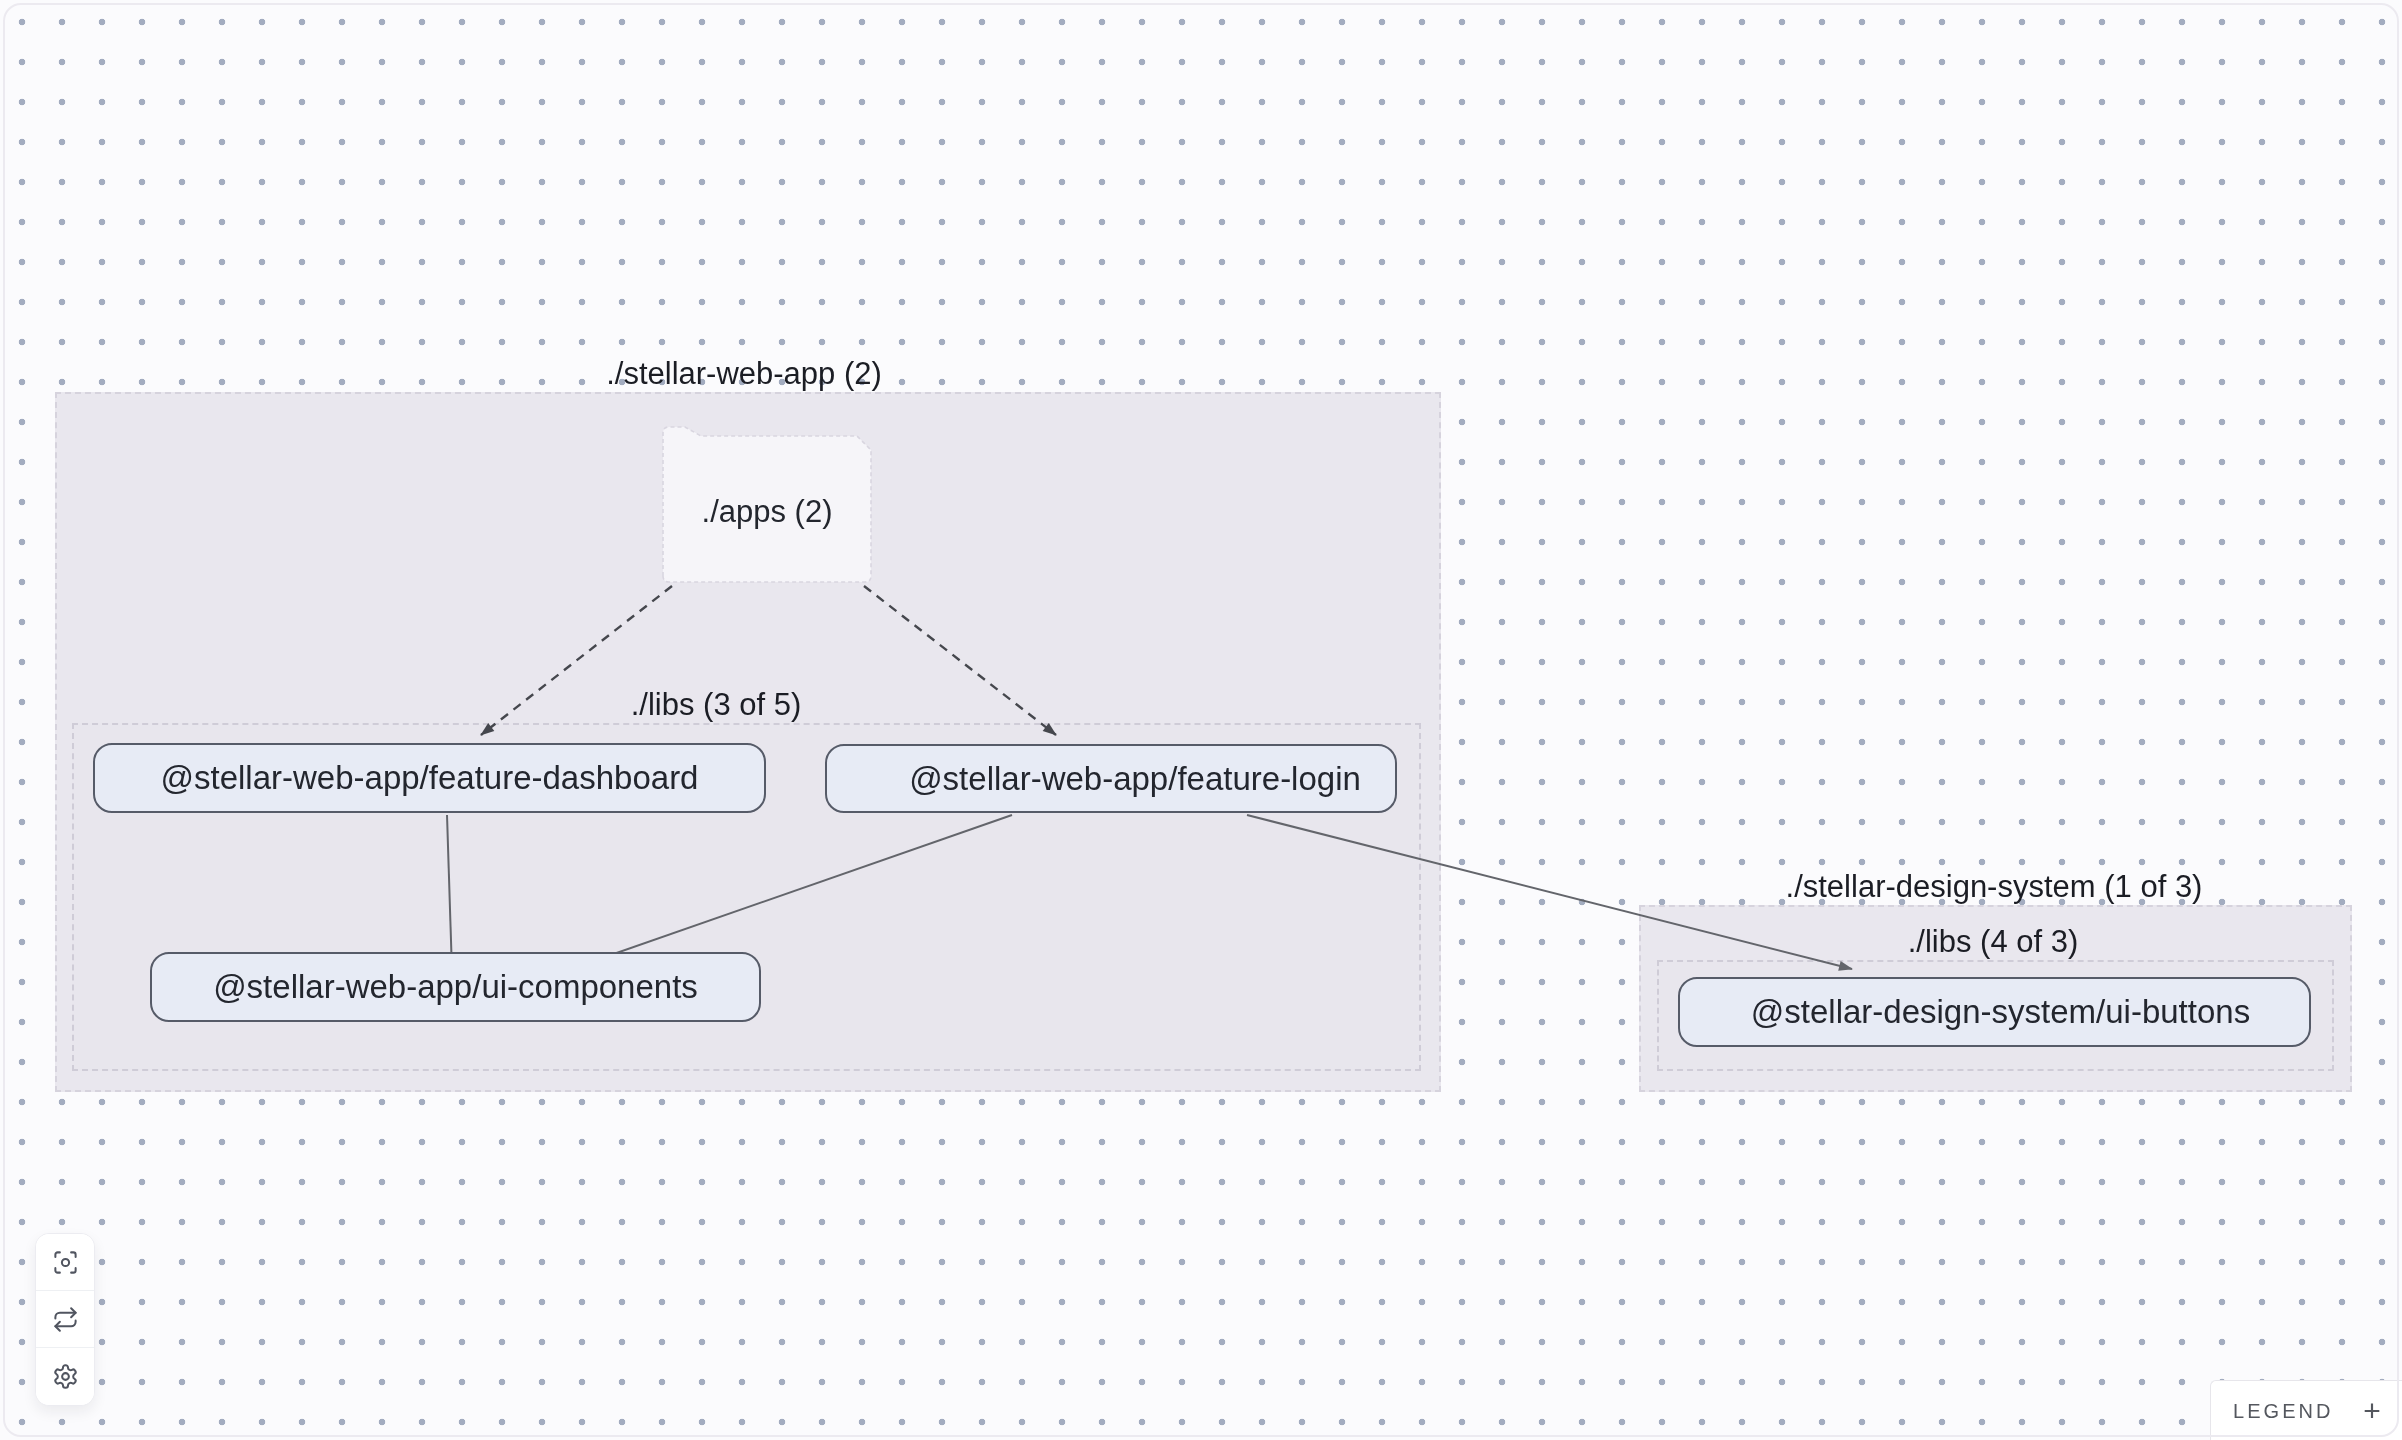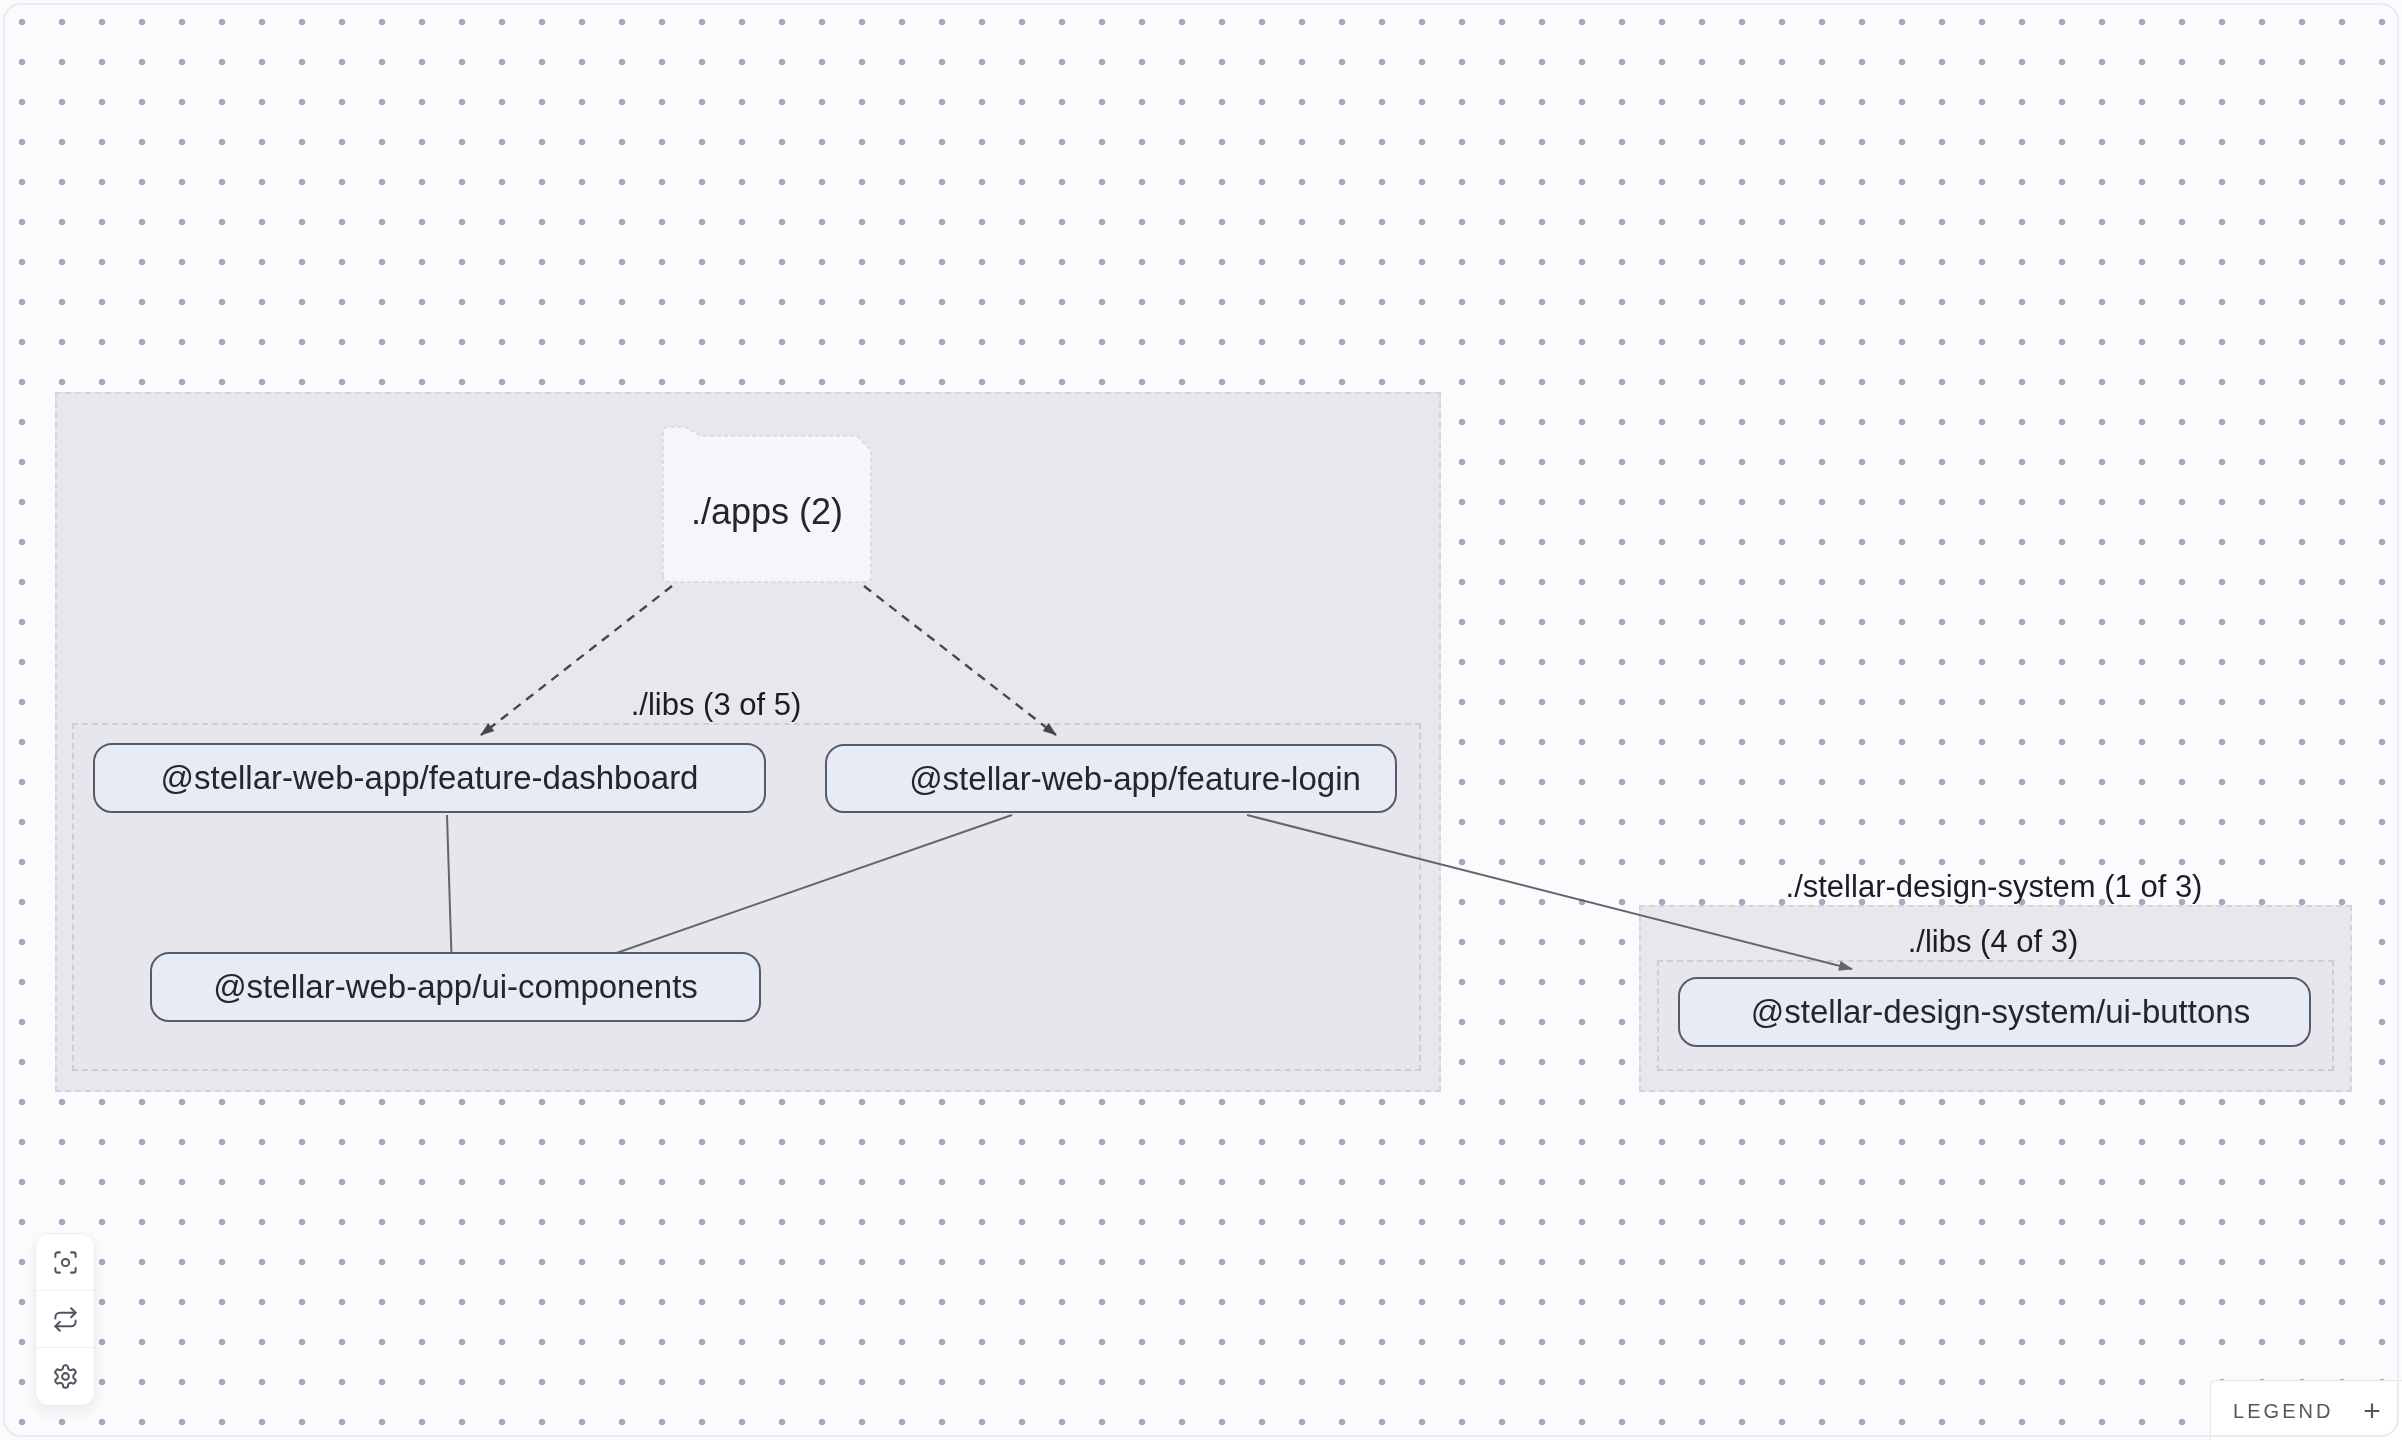--- a/index.html
+++ b/index.html
@@ -52,21 +52,21 @@
     width: 218px; height: 162px;
     cursor: pointer;
   }
   .folder svg { position: absolute; inset: 0; }
   .folder .folder-label {
     position: absolute;
     left: 0; top: 14px; right: 0; bottom: 0;
     display: flex;
     align-items: center;
     justify-content: center;
-    font-size: 36px;
+    font-size: 31px;
     color: #23262e;
   }
   .node {
     position: absolute;
     display: flex;
     align-items: center;
     justify-content: center;
     background: #e7ebf5;
     border: 2px solid #565b68;
     border-radius: 19px;
@@ -143,20 +143,21 @@
 <body>
 
 <div class="canvas">
 
   <div class="group" style="left:55px; top:392px; width:1382px; height:696px;"></div>
   <div class="inner-group" style="left:72px; top:723px; width:1345px; height:344px;"></div>
 
   <div class="group" style="left:1639px; top:905px; width:709px; height:183px;"></div>
   <div class="inner-group" style="left:1657px; top:960px; width:673px; height:107px;"></div>
 
+  <div class="group-label" style="left:444px; top:350px;">./stellar-web-app (2)</div>
   <div class="group-label" style="left:416px; top:681px;text-align:right;">./libs (3 of 5)</div>
   <div class="group-label" style="left:1694px; top:863px;">./stellar-design-system (1 of 3)</div>
   <div class="group-label" style="left:1693px; top:918px;">./libs (4 of 3)</div>
 
   <svg class="edges" width="2402" height="1440" viewBox="0 0 2402 1440">
     <defs>
       <marker id="arrow-dashed" markerUnits="userSpaceOnUse" markerWidth="18" markerHeight="14" refX="15" refY="7" orient="auto">
         <path d="M2 2 L16 7 L2 12 Z" fill="#45474d"></path>
       </marker>
       <marker id="arrow-solid" markerUnits="userSpaceOnUse" markerWidth="18" markerHeight="14" refX="15" refY="7" orient="auto">

